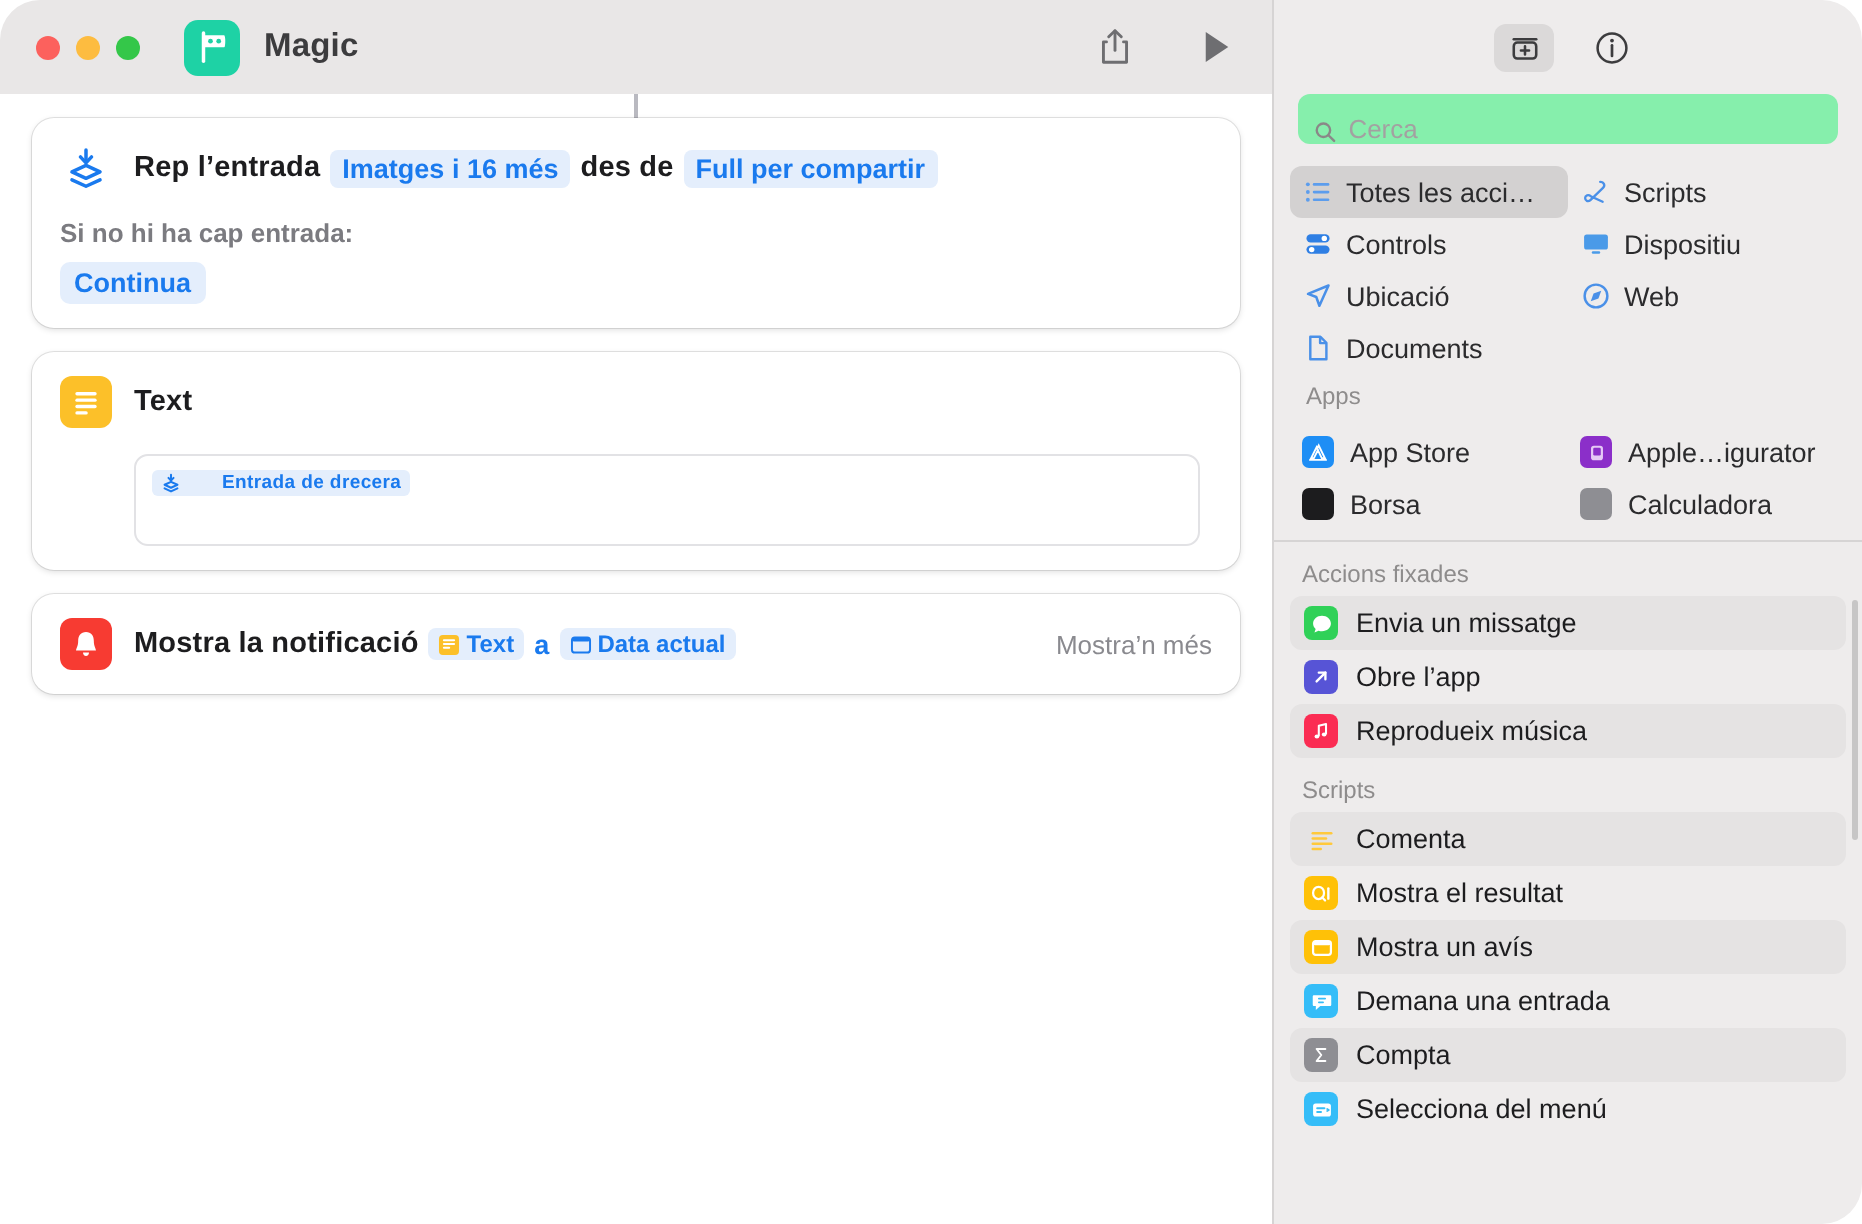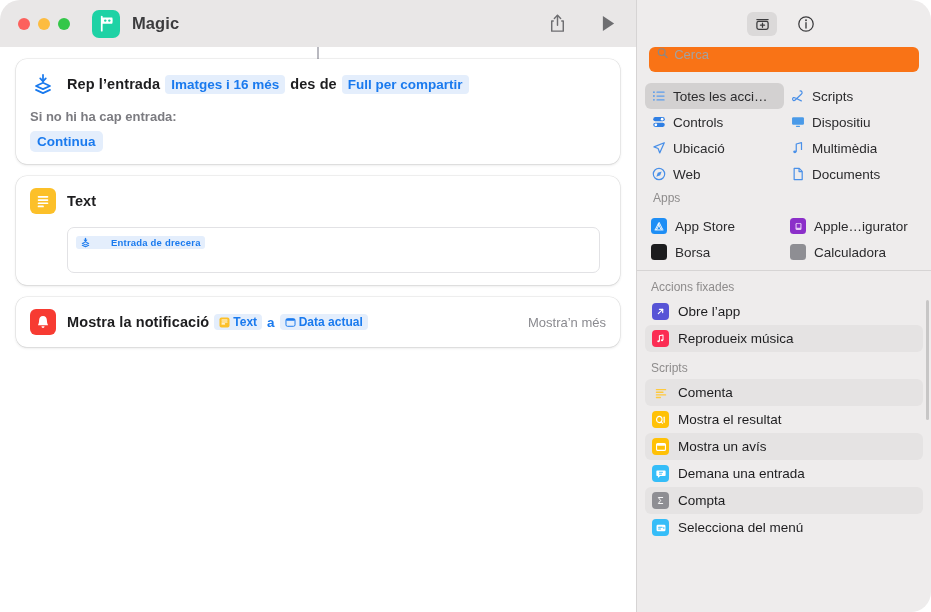--- a/index.html
+++ b/index.html
@@ -203,24 +203,24 @@
   .sb-tool {
     width: 30px; height: 24px;
     border-radius: 6px;
     display: flex; align-items: center; justify-content: center;
   }
   .sb-tool.active { background: #dbd9d9; }
 
   .search-wrap { padding: 0 12px; flex: none; }
   .search-box {
     height: 25px;
-    background: #f97316;
+    background: #86efac;
     border-radius: 6px;
     display: flex;
-    align-items: flex-start;
+    align-items: flex-end;
     padding: 0 8px;
     gap: 6px;
   }
   .search-input {
     border: none; outline: none; background: transparent;
     font-family: "Liberation Sans", sans-serif;
     font-size: 13px;
     color: #3c3c3e;
     width: 100%;
   }
@@ -510,29 +510,20 @@
 
         <div class="cat-item">
           <span class="cat-ico">
             <svg width="14" height="14" viewBox="0 0 16 16" aria-hidden="true">
               <path d="M14 2 L2.3 6.8 L7 8.6 L8.8 13.6 Z" fill="none" stroke="#4a90e8" stroke-width="1.45" stroke-linejoin="round"></path>
             </svg>
           </span>
           <span class="cat-label">Ubicació</span>
         </div>
 
-        <div class="cat-item">
-          <span class="cat-ico">
-            <svg width="14" height="14" viewBox="0 0 16 16" aria-hidden="true">
-              <path d="M6 12.2 L6 3.4 L12 1.9 L12 10.2" fill="none" stroke="#4a90e8" stroke-width="1.4" stroke-linejoin="round"></path>
-              <ellipse cx="4.4" cy="12.4" rx="1.9" ry="1.6" fill="#4a90e8"></ellipse>
-            </svg>
-          </span>
-          <span class="cat-label">Multimèdia</span>
-        </div>
 
 
         <div class="cat-item">
           <span class="cat-ico">
             <svg width="14" height="14" viewBox="0 0 16 16" aria-hidden="true">
               <circle cx="8" cy="8" r="6.5" fill="none" stroke="#4a90e8" stroke-width="1.4"></circle>
               <path d="M11 5 L6.6 6.6 L5 11 L9.4 9.4 Z" fill="#4a90e8"></path>
             </svg>
           </span>
           <span class="cat-label">Web</span>
@@ -582,20 +573,28 @@
           <span>Calculadora</span>
         </div>
       </div>
     </div>
 
     <div class="divider"></div>
 
     <div class="list-section">
       <div class="sec-title">Accions fixades</div>
 
+      <div class="list-row alt">
+        <span class="list-ico" style="background:#30d158;">
+          <svg width="12" height="12" viewBox="0 0 14 14" aria-hidden="true">
+            <path d="M7 2.2 C9.9 2.2 12.2 4.2 12.2 6.7 C12.2 9.2 9.9 11.2 7 11.2 C6.3 11.2 5.6 11.1 5 10.9 L2.6 12 L3.3 9.9 C2.3 9.1 1.8 7.9 1.8 6.7 C1.8 4.2 4.1 2.2 7 2.2 Z" fill="#ffffff"></path>
+          </svg>
+        </span>
+        <span>Envia un missatge</span>
+      </div>
 
       <div class="list-row">
         <span class="list-ico" style="background:#5754d6;">
           <svg width="11" height="11" viewBox="0 0 14 14" aria-hidden="true">
             <path d="M4.2 9.8 L9.8 4.2" stroke="#ffffff" stroke-width="1.5" stroke-linecap="round"></path>
             <path d="M5.6 4.2 L9.8 4.2 L9.8 8.4" stroke="#ffffff" stroke-width="1.5" stroke-linecap="round" stroke-linejoin="round" fill="none"></path>
           </svg>
         </span>
         <span>Obre l’app</span>
       </div>

